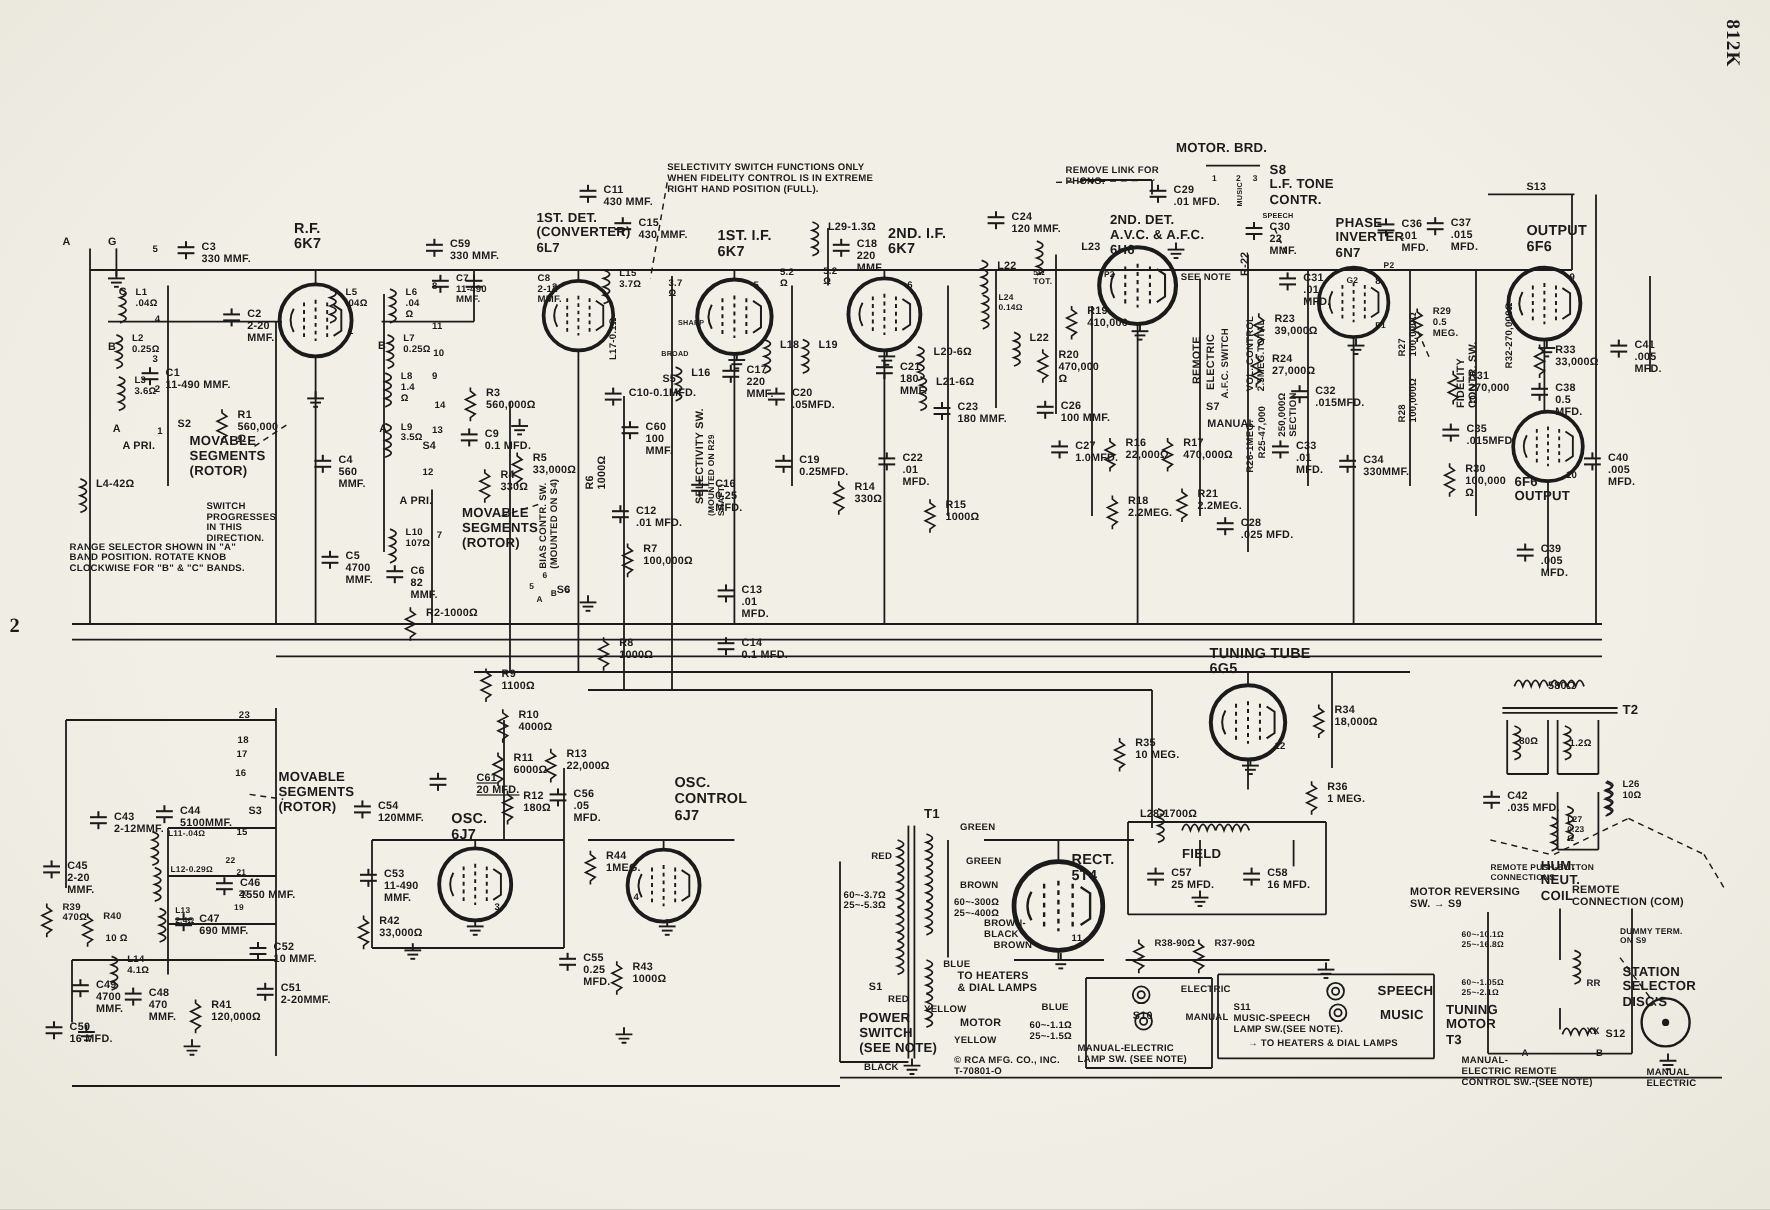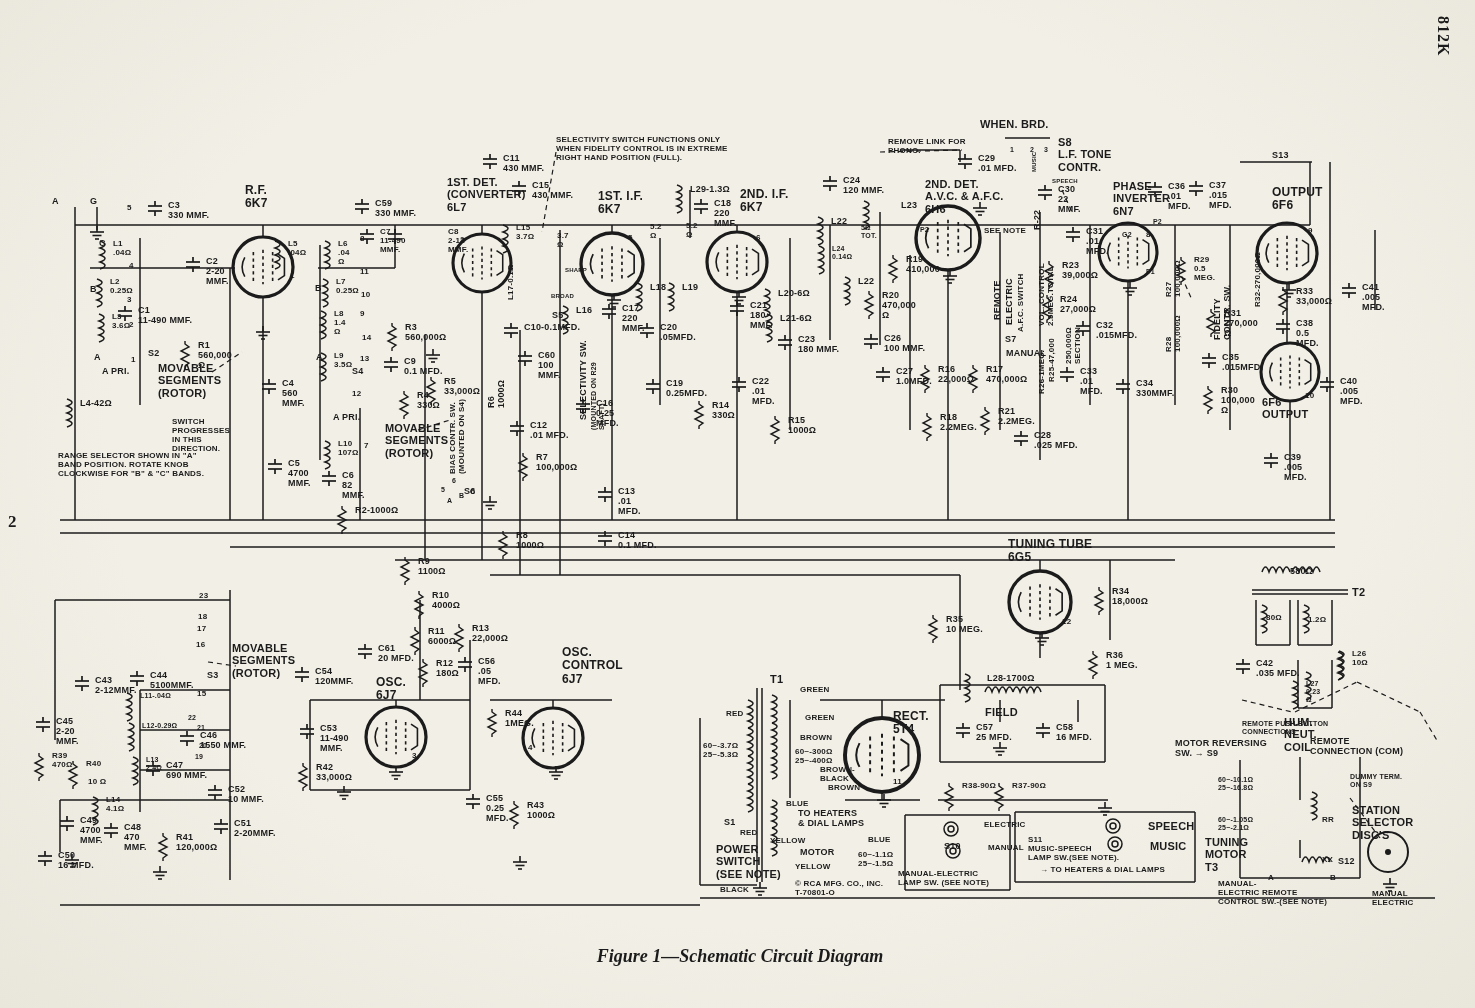--- a/index.html
+++ b/index.html
@@ -582,21 +582,21 @@
       <div class="lbl" style="left: 831px; top: 216px;">L22</div>
       <div class="lbl" style="left: 877px; top: 200px; margin-left: 24px;">L23</div>
       <div class="lbl" style="left: 861px; top: 224px; font-size: 7px;">5Ω
 TOT.</div>
       <div class="lbl" style="left: 832px; top: 245px; font-size: 7px;">L24
 0.14Ω</div>
       <div class="lbl" style="left: 858px; top: 276px;">L22</div>
       <div class="lbl" style="left: 556px; top: 136px; font-size: 8px;">SELECTIVITY SWITCH FUNCTIONS ONLY
 WHEN FIDELITY CONTROL IS IN EXTREME
 RIGHT HAND POSITION (FULL).</div>
-      <div class="lbl" style="left: 980px; top: 118px; font-size: 11px;">WHEN. BRD.</div>
+      <div class="lbl" style="left: 980px; top: 118px; font-size: 11px;">MOTOR. BRD.</div>
       <div class="lbl" style="left: 888px; top: 138px; font-size: 8px;">REMOVE LINK FOR
 PHONO.</div>
       <div class="lbl" style="left: 978px; top: 153px;">C29
 .01 MFD.</div>
       <div class="lbl" style="left: 1010px; top: 146px; font-size: 7px;">1</div>
       <div class="lbl" style="left: 1030px; top: 146px; font-size: 7px;">2</div>
       <div class="lbl" style="left: 1044px; top: 146px; font-size: 7px;">3</div>
       <div class="lbl" style="left: 1058px; top: 136px; font-size: 11px;">S8
 L.F. TONE
 CONTR.</div>
@@ -723,21 +723,21 @@
 COIL</div>
       <div class="lbl" style="left: 1008px; top: 538px; font-size: 12px;">TUNING TUBE
 6G5</div>
       <div class="lbl" style="left: 1112px; top: 586px;">R34
 18,000Ω</div>
       <div class="lbl" style="left: 1062px; top: 618px; font-size: 8px;">12</div>
       <div class="lbl" style="left: 1106px; top: 650px;">R36
 1 MEG.</div>
       <div class="lbl" style="left: 946px; top: 614px;">R35
 10 MEG.</div>
-      <div class="lbl" style="left: 378px; top: 643px;">C61
+      <div class="lbl" style="left: 397px; top: 643px; text-decoration: underline;">C61
 20 MFD.</div>
       <div class="lbl" style="left: 315px; top: 666px;">C54
 120MMF.</div>
       <div class="lbl" style="left: 376px; top: 676px; font-size: 12px;">OSC.
 6J7</div>
       <div class="lbl" style="left: 320px; top: 723px;">C53
 11-490
 MMF.</div>
       <div class="lbl" style="left: 316px; top: 762px;">R42
 33,000Ω</div>
@@ -848,21 +848,21 @@
       <div class="lbl" style="left: 858px; top: 851px; font-size: 8px;">60~-1.1Ω
 25~-1.5Ω</div>
       <div class="lbl" style="left: 724px; top: 817px;">S1</div>
       <div class="lbl" style="left: 740px; top: 829px; font-size: 8px;">RED</div>
       <div class="lbl" style="left: 716px; top: 843px; font-size: 11px;">POWER
 SWITCH
 (SEE NOTE)</div>
       <div class="lbl" style="left: 720px; top: 886px; font-size: 8px;">BLACK</div>
       <div class="lbl" style="left: 795px; top: 880px; font-size: 8px;">© RCA MFG. CO., INC.
 T-70801-O</div>
-      <div class="lbl" style="left: 964px; top: 673px; padding-left: 23px;">L28-1700Ω</div>
+      <div class="lbl" style="left: 927px; top: 673px; padding-left: 23px;">L28-1700Ω</div>
       <div class="lbl" style="left: 985px; top: 706px; font-size: 11px;">FIELD</div>
       <div class="lbl" style="left: 976px; top: 722px;">C57
 25 MFD.</div>
       <div class="lbl" style="left: 1056px; top: 722px;">C58
 16 MFD.</div>
       <div class="lbl" style="left: 962px; top: 782px; font-size: 8px;">R38-90Ω</div>
       <div class="lbl" style="left: 1012px; top: 782px; font-size: 8px;">R37-90Ω</div>
       <div class="lbl" style="left: 944px; top: 841px;">S10</div>
       <div class="lbl" style="left: 984px; top: 821px; font-size: 8px;">ELECTRIC</div>
       <div class="lbl" style="left: 988px; top: 844px; font-size: 8px;">MANUAL</div>
@@ -899,14 +899,13 @@
       <div class="lbl" style="left: 1330px; top: 874px; font-size: 8px;">B</div>
       <div class="lbl" style="left: 1218px; top: 880px; font-size: 8px;">MANUAL-
 ELECTRIC REMOTE
 CONTROL SW.-(SEE NOTE)</div>
       <div class="lbl" style="left: 1372px; top: 890px; font-size: 8px;">MANUAL
 ELECTRIC</div>
     </div>
 
   <div class="edge-left">2</div>
   <div class="edge-right">812K</div>
-  <div class="caption">Figure 1—Schematic Circuit Diagram</div>
 </div>
 
 </body></html>

